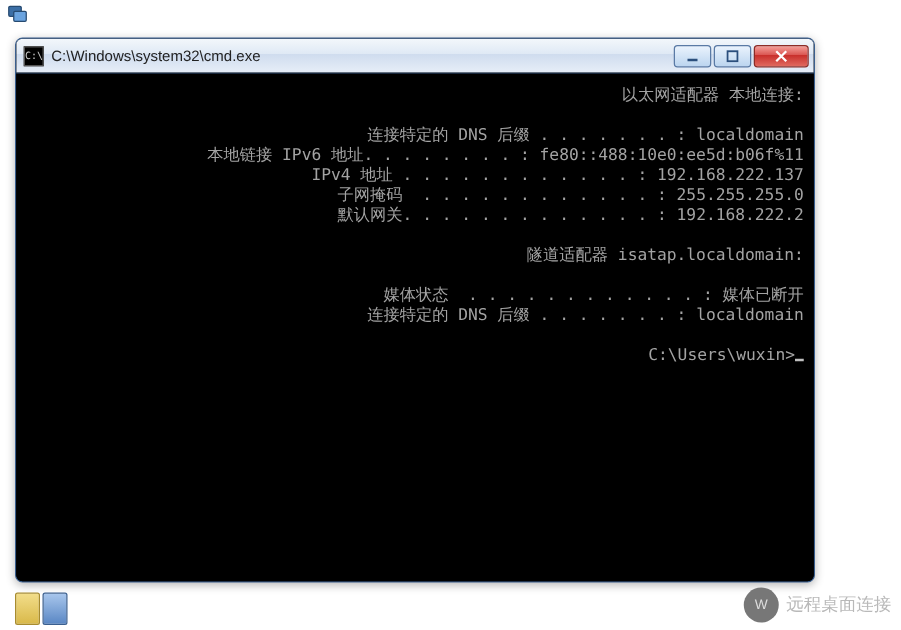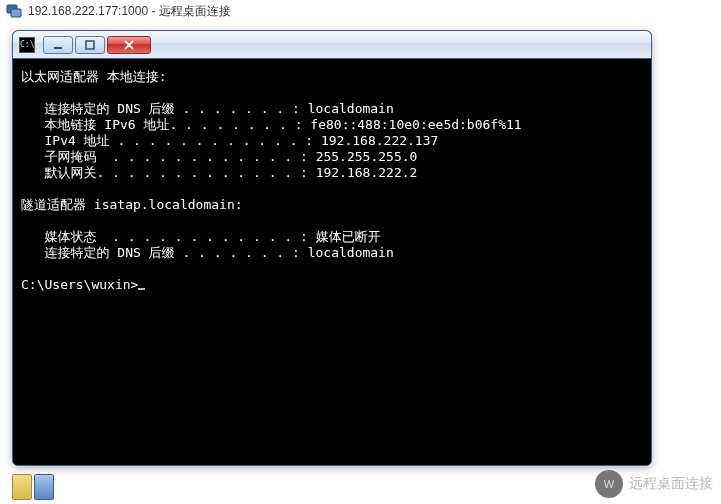--- a/index.html
+++ b/index.html
@@ -95,22 +95,23 @@
     flex: 1;
     background: #000;
     border-radius: 0 0 5px 5px;
     padding: 10px 8px;
     overflow: hidden;
   }
   .cmd-body pre {
     font-family: "NSimSun", "SimSun", "Consolas", monospace;
     font-size: 13px;
     line-height: 16px;
-    color: #ffffff;
+    color: #a3a3a3;
     white-space: pre;
+    text-align: right;
   }
   .cursor {
     display: inline-block;
     width: 7px; height: 2px;
     background: #c0c0c0;
     vertical-align: -1px;
     margin-left: 0px;
   }
 
   
@@ -158,26 +159,26 @@
 </head>
 <body>
 
 <div class="rdp-bar">
   <span class="rdp-icon">
     <svg width="16" height="16" viewBox="0 0 16 16">
       <rect x="1" y="2" width="10" height="8" rx="1" fill="#3b6ea5" stroke="#264a70"></rect>
       <rect x="5" y="6" width="10" height="8" rx="1" fill="#6aa3df" stroke="#264a70"></rect>
     </svg>
   </span>
-  <span>192.168.222.177:1000 - 远程桌面连接</span>
 </div>
 
 <div class="cmd-window">
   <div class="cmd-titlebar">
     <span class="cmd-icon">C:\</span>
+    <span class="cmd-title-text">C:\Windows\system32\cmd.exe</span>
     <div class="win-btns">
       <div class="win-btn min">
         <svg width="10" height="10" viewBox="0 0 10 10">
             <rect x="1" y="7" width="8" height="2" fill="#2b4f7d"></rect>
           </svg>
       </div>
       <div class="win-btn max">
         <svg width="10" height="10" viewBox="0 0 10 10">
             <rect x="1" y="1" width="8" height="8" fill="none" stroke="#2b4f7d" stroke-width="1.5"></rect>
           </svg>

